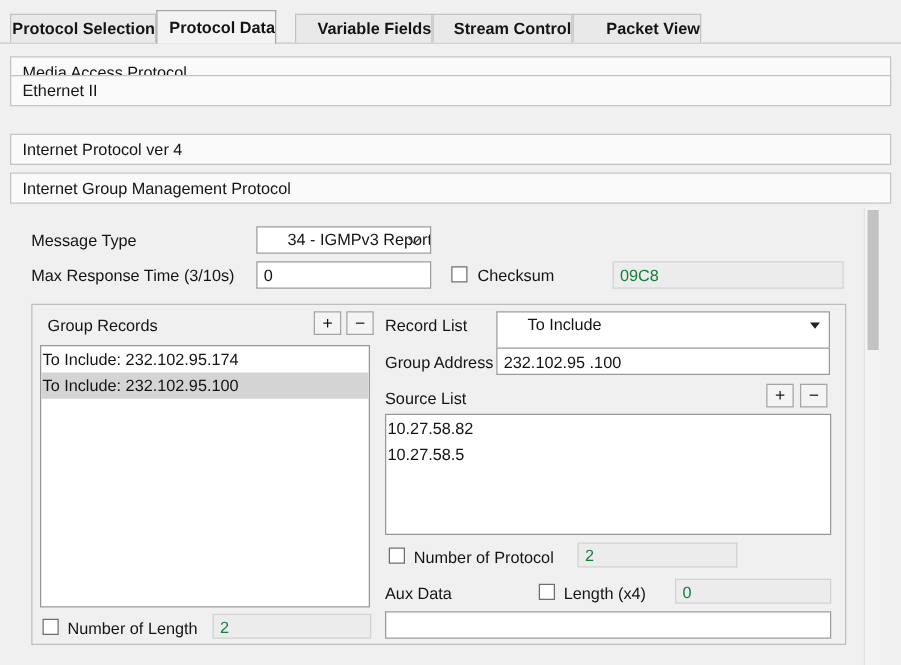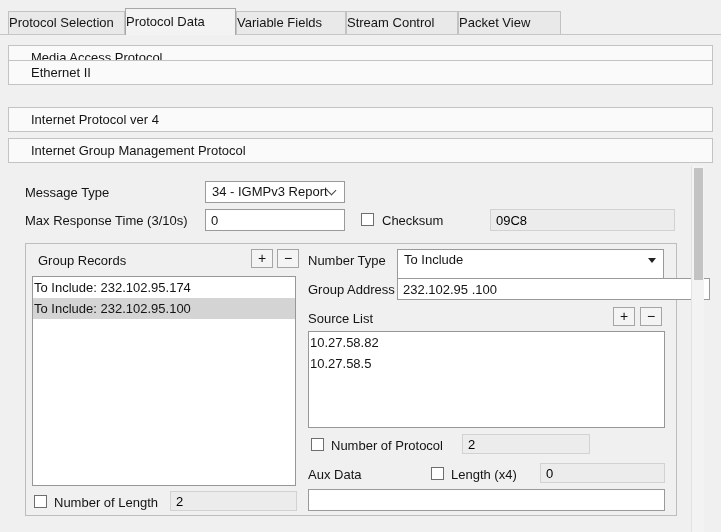--- a/index.html
+++ b/index.html
@@ -2,33 +2,33 @@
 <html><head>
 <meta charset="utf-8">
 <style>
   * { margin:0; padding:0; box-sizing:border-box; }
   body { font-family:"Liberation Sans","DejaVu Sans",sans-serif; background:#ffffff; }
   .app { position:relative; width:721px; height:532px; background:#f0f0f0;
          font-size:13px; color:#141414; overflow:hidden;
          font-family:"Liberation Sans","DejaVu Sans",sans-serif; }
   .tabbar { position:absolute; left:0; top:0; width:721px; height:35px; }
   .tabbar-line { position:absolute; left:0; top:34px; width:721px; height:0; border-top:1px solid #c6c6c6; }
-  .tab { position:absolute; top:11px; height:23px; line-height:21px; text-align:left;
+  .tab { position:absolute; top:11px; height:23px; line-height:21px; text-align:right;
          background:#e9e9e9; border:1px solid #c2c2c2; border-bottom:none; z-index:1;
-         white-space:nowrap; overflow:hidden; cursor:default; }
+         white-space:nowrap; overflow:hidden; cursor:default;font-weight:bold; }
   .tab.active { top:8px; height:27px; line-height:26px; background:#f3f3f3;
                 border-color:#a8a8a8; z-index:3; }
   .sec-header { position:absolute; left:8px; width:705px; height:25px; line-height:23px;
-                padding-left:22px; background:#fafafa; border:1px solid #c3c3c3; cursor:default; }
+                padding-left:9px; background:#fafafa; border:1px solid #c3c3c3; cursor:default; }
   .label { position:absolute; height:18px; line-height:18px; white-space:nowrap; cursor:default; }
   .field { position:absolute; border:1px solid #9a9a9a; background:#fff; padding:0 5px;
            font:13px "Liberation Sans","DejaVu Sans",sans-serif; color:#141414; outline:none; }
-  .field.disabled { background:#ececec; border-color:#d2d2d2; color:#000000; }
+  .field.disabled { background:#ececec; border-color:#d2d2d2; color:#15803d; }
   .combo { position:absolute; border:1px solid #9a9a9a; background:#fff;
-           padding:0 18px 0 6px; line-height:20px; white-space:nowrap; overflow:hidden; cursor:default; }
+           padding:0 18px 0 24px; line-height:20px; white-space:nowrap; overflow:hidden; cursor:default; }
   .chevron { position:absolute; right:9px; top:5px; width:7px; height:7px;
              border-right:1.6px solid #444; border-bottom:1.6px solid #444; transform:rotate(45deg); }
   .tri { position:absolute; right:7px; top:8px; width:0; height:0;
          border-left:4px solid transparent; border-right:4px solid transparent; border-top:5px solid #222; }
   .btn-small { position:absolute; width:22px; height:19px; line-height:16px; text-align:center;
                background:#f4f4f4; border:1px solid #a5a5a5; font-size:14px; cursor:default; }
   .checkbox { position:absolute; width:13px; height:13px; background:#fff; border:1px solid #6e6e6e; }
   .listbox { position:absolute; background:#fff; border:1px solid #979797; overflow:hidden; }
   .list-item { height:21px; line-height:21px; padding-left:1px; white-space:nowrap; }
   .list-item.selected { background:#d4d4d4; }
@@ -36,21 +36,21 @@
   .scrollbar { position:absolute; background:#f3f3f3; border-left:1px solid #e2e2e2; }
   .scroll-thumb { position:absolute; left:2px; width:9px; background:#c3c3c3; }
 </style>
 </head>
 <body>
 
 <div class="app">
 
   <div class="tabbar">
     <div class="tab" style="left:8px;width:117px">Protocol Selection</div>
-    <div class="tab active" style="left:125px;width:111px">Protocol Data</div>
+    <div class="tab active" style="left:125px;width:96px">Protocol Data</div>
     <div class="tab" style="left:236px;width:110px">Variable Fields</div>
     <div class="tab" style="left:346px;width:112px">Stream Control</div>
     <div class="tab" style="left:458px;width:103px">Packet View</div>
     <div class="tabbar-line"></div>
   </div>
 
   <div class="sec-header" style="top:45px">Media Access Protocol</div>
   <div class="sec-header" style="top:60px">Ethernet II</div>
   <div class="sec-header" style="top:107px">Internet Protocol ver 4</div>
   <div class="sec-header" style="top:138px">Internet Group Management Protocol</div>
@@ -75,28 +75,28 @@
 
   <div class="listbox" style="left:32px;top:276px;width:264px;height:210px">
     <div class="list-item">To Include: 232.102.95.174</div>
     <div class="list-item selected">To Include: 232.102.95.100</div>
   </div>
 
   <span class="checkbox" style="left:34px;top:495px"></span>
   <div class="label" style="left:54px;top:494px">Number of Length</div>
   <input class="field disabled" style="left: 170px; top: 491px; width: 127px; height: 20px;" disabled="" value="2">
 
-  <div class="label" style="left:308px;top:252px">Number Type</div>
+  <div class="label" style="left:308px;top:252px">Record List</div>
   <div class="combo" style="left:397px;top:249px;width:267px;height:36px">
     <span>To Include</span>
     <span class="tri"></span>
   </div>
 
   <div class="label" style="left:308px;top:281px">Group Address</div>
-  <input class="field" style="left: 397px; top: 278px; width: 313px; height: 22px;" value="232.102.95 .100">
+  <input class="field" style="left: 397px; top: 278px; width: 267px; height: 22px;" value="232.102.95 .100">
 
   <div class="label" style="left:308px;top:310px">Source List</div>
   <div class="btn-small" style="left:613px;top:307px">+</div>
   <div class="btn-small" style="left:640px;top:307px">−</div>
 
   <div class="listbox" style="left:308px;top:331px;width:357px;height:97px">
     <div class="list-item">10.27.58.82</div>
     <div class="list-item">10.27.58.5</div>
   </div>
 

